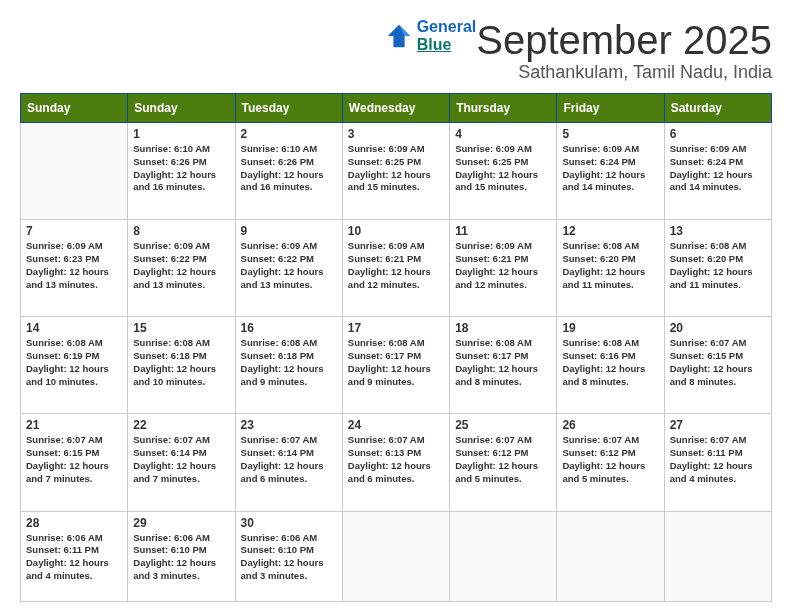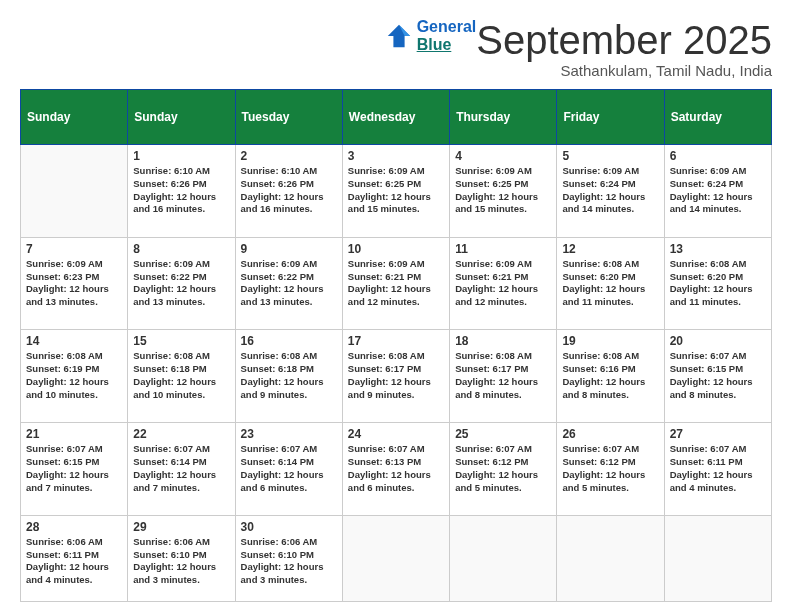--- a/index.html
+++ b/index.html
@@ -44,34 +44,34 @@
     .title-block {
       text-align: right;
     }
     .main-title {
       font-size: 40px;
       font-weight: normal;
       color: #333;
       line-height: 1.1;
     }
     .subtitle {
-      font-size: 15px;
+      font-size: 18px;
       color: #555;
     }
     .calendar {
       flex: 1;
       border-collapse: collapse;
       width: 100%;
       font-size: 10.5px;
     }
     .calendar th {
-      background-color: #15803d;
+      background-color: #4d7c0f;
       color: #fff;
       text-align: left;
-      padding: 20px 6px;
+      padding: 7px 6px;
       font-size: 12px;
       font-weight: bold;
       border: 1px solid #0d47a1;
     }
     .calendar td {
       border: 1px solid #ccc;
       vertical-align: top;
       padding: 4px 5px;
       width: calc(100% / 7);
       height: 82px;

